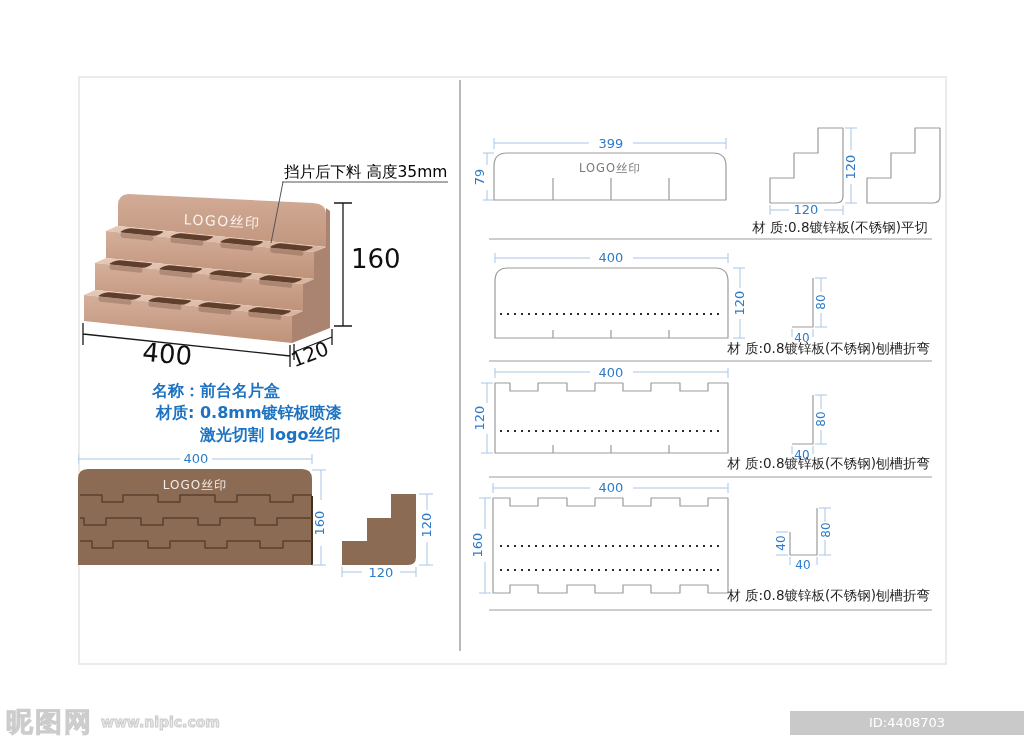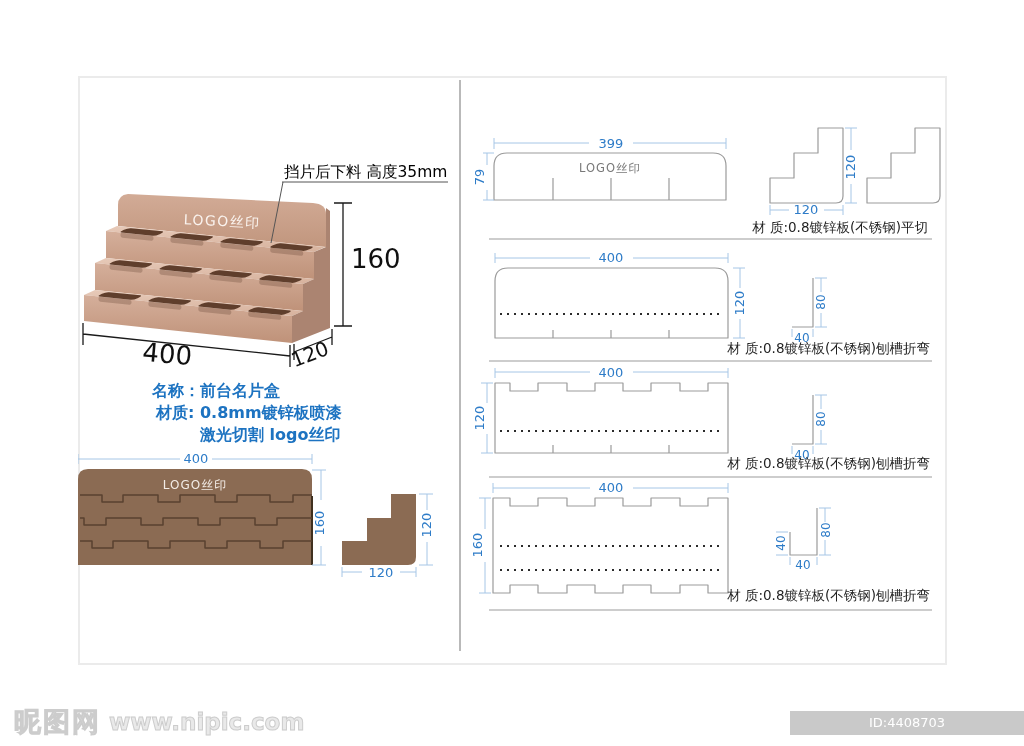--- a/index.html
+++ b/index.html
@@ -16,23 +16,23 @@
   .oln{stroke:#9b9b9b;stroke-width:1.2;fill:none;stroke-linejoin:round;}
   .dots{stroke:#2b2b2b;stroke-width:2;fill:none;stroke-dasharray:2,5;}
   .mat{fill:#1f1f1f;font-size:13.5px;}
   .sep{stroke:#9b9b9b;stroke-width:1;}
   .blk{stroke:#1a1a1a;stroke-width:1.3;fill:none;}
   .bigdim{fill:#101010;font-size:26px;}
   .note{fill:#000;font-size:15.5px;}
   .spec{fill:#1d73c1;font-size:16px;font-weight:bold;}
   .fvline{stroke:#5a4230;stroke-width:1.5;fill:none;stroke-linejoin:round;}
   
-  #wm-left{position:absolute;left:6px;top:702px;height:40px;display:flex;align-items:center;color:#e9e9e9;-webkit-text-stroke:1px #cccccc;font-weight:bold;margin-left:8px;}
+  #wm-left{position:absolute;left:6px;top:702px;height:40px;display:flex;align-items:center;color:#e9e9e9;-webkit-text-stroke:1px #cccccc;font-weight:bold;}
   #wm-left .site{font-size:27px;letter-spacing:2px;}
-  #wm-left .url{font-size:23px;margin-left:8px;}
+  #wm-left .url{font-size:14px;margin-left:8px;}
   #wm-badge{position:absolute;right:0;top:711px;width:234px;height:24px;background:#c9c9c9;color:#ffffff;font-size:13px;line-height:24px;text-align:center;}
 </style>
 </head>
 <body>
 
 <div id="stage">
   <div id="frame"></div>
 
   <svg id="drawing-svg" width="869" height="589" viewBox="78 76 869 589">
     <defs>

